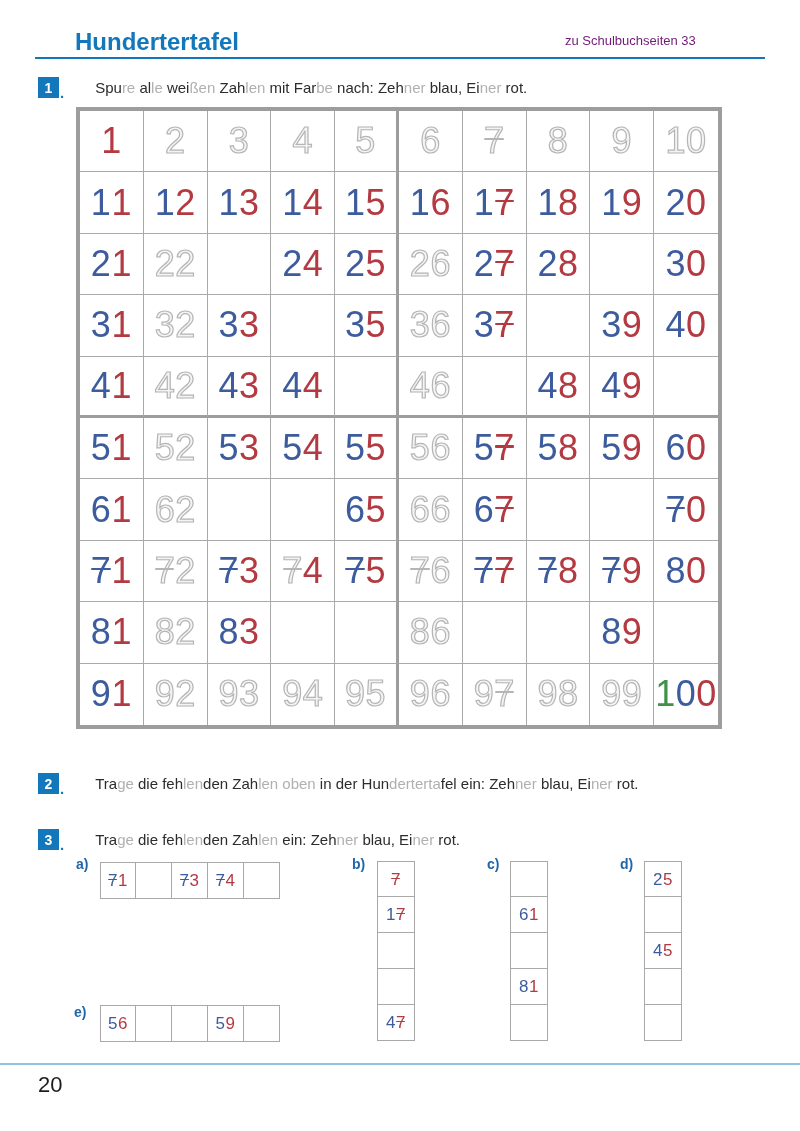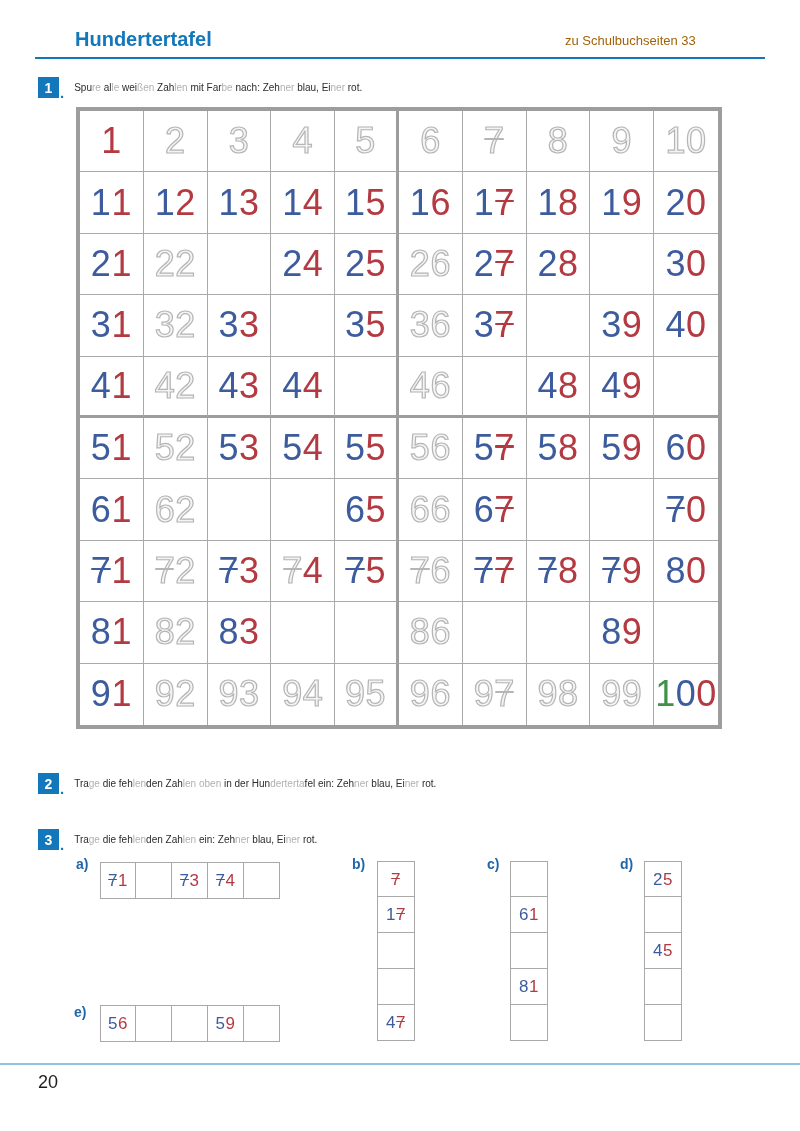--- a/index.html
+++ b/index.html
@@ -4,30 +4,30 @@
 <style>
   :root{
     --blue:#3c5c9e; --red:#b43a42; --green:#3f9248;
     --outline:#b5b5b5; --accent:#1377bb; --gridline:#a9a9a9; --gridborder:#9d9d9d;
   }
   *{margin:0;padding:0;box-sizing:border-box;}
   body{background:#e8e8e8;font-family:"Liberation Sans",sans-serif;}
   .page{position:relative;width:800px;height:1131px;background:#fff;margin:0 auto;overflow:hidden;}
 
   
-  .title{position:absolute;left:75px;top:28px;font-size:20px;font-weight:600;color:var(--accent);}
-  .header-ref{position:absolute;left:565px;top:33px;font-size:13px;color:#a16207;}
+  .title{position:absolute;left:75px;top:28px;font-size:24px;font-weight:600;color:var(--accent);}
+  .header-ref{position:absolute;left:565px;top:33px;font-size:13px;color:#701a75;}
   .rule{position:absolute;left:35px;width:730px;top:57px;height:2px;background:var(--accent);}
 
   
   .task{position:absolute;left:38px;display:flex;align-items:flex-start;}
   .tbadge{width:21px;height:21px;background:var(--accent);color:#fff;font-weight:bold;font-size:14px;
           display:flex;align-items:center;justify-content:center;flex:0 0 auto;}
   .tdot{color:var(--accent);font-weight:bold;font-size:15px;margin:7px 0 0 1px;}
-  .ttext{margin-left:10px;font-size:10px;line-height:21px;color:#2c2c2c;}
+  .ttext{margin-left:31px;font-size:15px;line-height:21px;color:#2c2c2c;}
   .seg-g{color:#b0b0b0;}
   .seg-b{color:#2c2c2c;}
 
   
   .hgrid{position:absolute;left:76px;top:107px;width:646px;height:622px;
          display:grid;grid-template-columns:repeat(10,1fr);grid-template-rows:repeat(10,1fr);
          border:4px solid var(--gridborder);background:#fff;}
   .hcell{border-right:1px solid var(--gridline);border-bottom:1px solid var(--gridline);
          display:flex;align-items:center;justify-content:center;}
   .hcell:nth-child(10n){border-right:none;}
@@ -53,21 +53,21 @@
   .mini.col{flex-direction:column;}
   .mcell{border:1px solid #a9a9a9;display:flex;align-items:center;justify-content:center;background:#fff;}
   .mini.row .mcell{width:36px;height:37px;}
   .mini.row .mcell + .mcell{border-left:none;}
   .mini.col .mcell{width:38px;height:36px;}
   .mini.col .mcell + .mcell{border-top:none;}
   .mcell .digit{font-size:17px;line-height:1;letter-spacing:0.5px;}
 
   
   .footline{position:absolute;left:0;right:0;top:1063px;height:2px;background:#8fc2e0;}
-  .pagenum{position:absolute;left:38px;top:1072px;font-size:18px;color:#1d1d1d;}
+  .pagenum{position:absolute;left:38px;top:1072px;font-size:22px;color:#1d1d1d;}
   .footnotes{position:absolute;right:90px;top:1069px;text-align:right;font-size:11px;line-height:16px;color:#333;}
   .footnotes b{color:#1d1d1d;}
 </style>
 </head>
 <body>
 
 <div class="page">
 
   <div class="title">Hundertertafel</div>
   <div class="header-ref">zu Schulbuchseiten 33</div>

